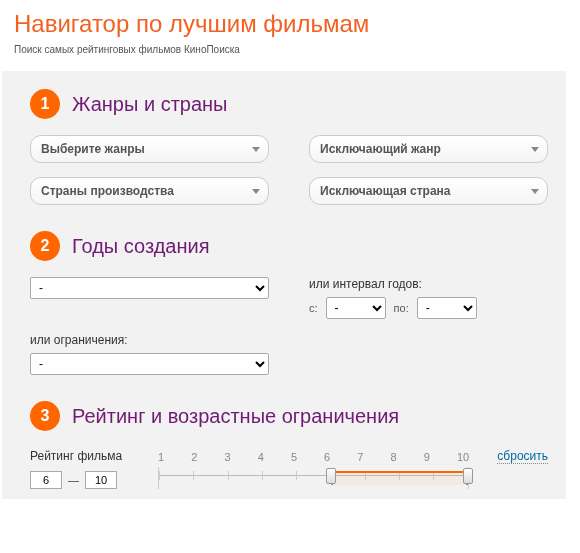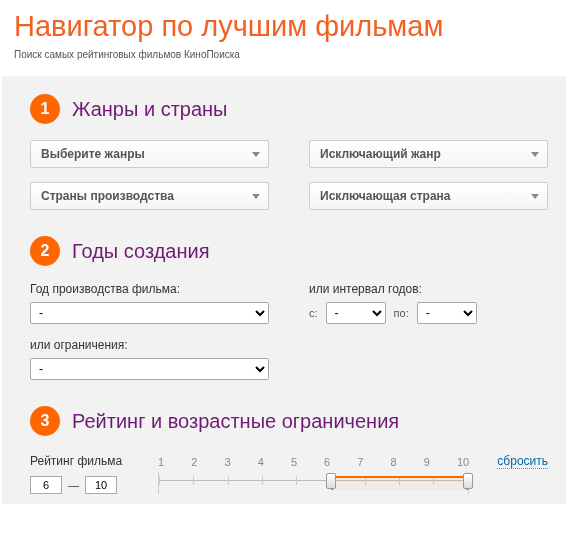--- a/index.html
+++ b/index.html
@@ -5,21 +5,21 @@
   * { box-sizing: border-box; margin: 0; padding: 0; }
   body {
     font-family: Arial, Helvetica, sans-serif;
     background: #fff;
     width: 580px;
     font-size: 13px;
     color: #333;
   }
   .page-title {
     color: #f26122;
-    font-size: 29px;
+    font-size: 24px;
     font-weight: normal;
     padding: 10px 14px 6px;
   }
   .page-subtitle {
     color: #555;
     font-size: 10px;
     padding: 0 14px 16px;
   }
   .panel {
     background: #f2f2f2;
@@ -52,21 +52,21 @@
   }
   .row {
     display: flex;
     gap: 40px;
     margin-bottom: 14px;
   }
   .col { flex: 1; }
   .combo {
     background: linear-gradient(#fff,#f5f5f5);
     border: 1px solid #ccc;
-    border-radius: 2px;
+    border-radius: 11px;
     height: 28px;
     display: flex;
     align-items: center;
     justify-content: space-between;
     padding: 0 8px 0 10px;
     font-size: 12px;
     font-weight: bold;
     color: #555;
     cursor: pointer;
   }
@@ -228,21 +228,20 @@
     </div>
   </div>
 
   <div class="section">
     <div class="section-head">
       <div class="badge">2</div>
       <div class="section-title">Годы создания</div>
     </div>
     <div class="row">
       <div class="col">
-        <div class="field-label">Год производства фильма:</div>
         <select class="native wide">
           <option>-</option>
         </select>
       </div>
       <div class="col">
         <div class="field-label">или интервал годов:</div>
         <div class="inline-selects">
           <span>с:</span>
           <select class="native">
             <option>-</option>

